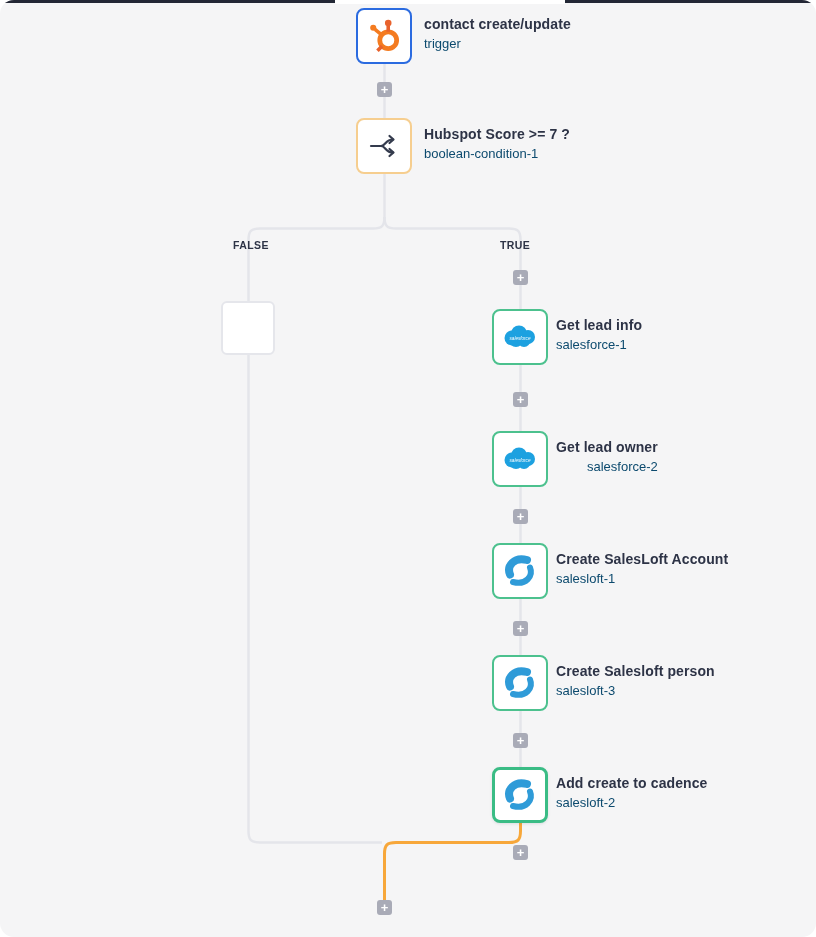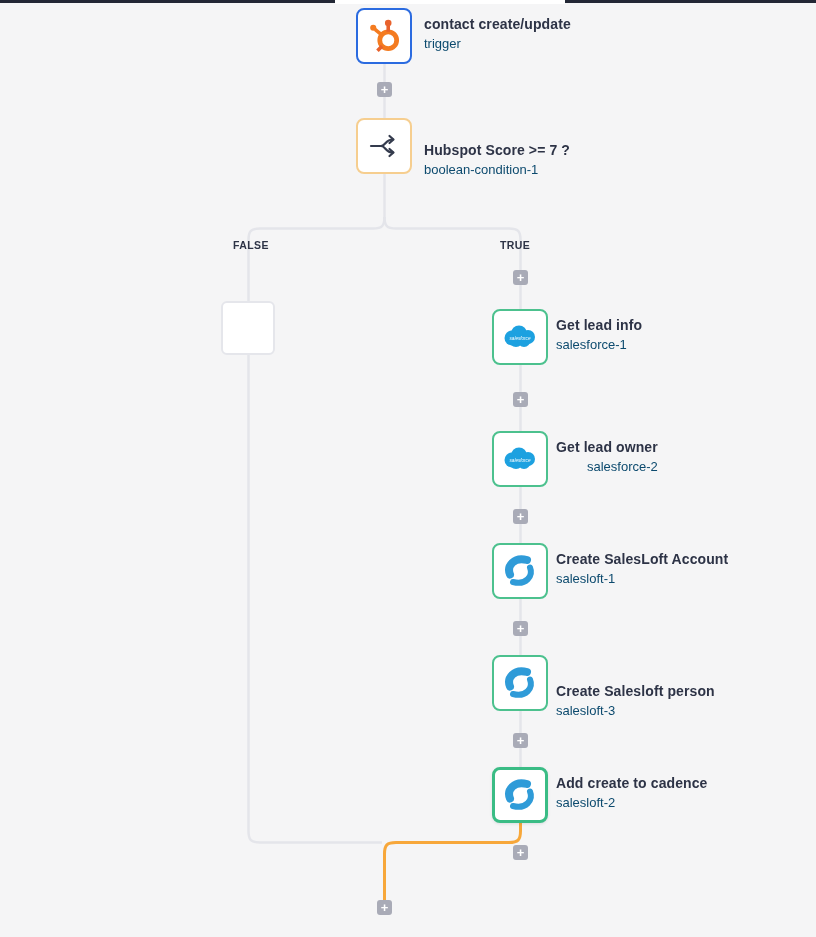--- a/index.html
+++ b/index.html
@@ -30,21 +30,21 @@
 
   .plus { position:absolute; width:15px; height:15px; background:#a9abb7;
           border:none; border-radius:3px; display:flex; align-items:center;
           justify-content:center; cursor:pointer; padding:0; }
   .plus span { color:#ffffff; font-size:13px; font-weight:700; line-height:1;
                font-family:"Liberation Sans", sans-serif; transform:translateY(-0.5px); }
 </style>
 </head>
 <body>
 
-<div class="stage" style="background: rgb(245, 245, 246);">
+<div class="stage" style="background: rgb(245, 245, 246); border-radius: 14px;">
 
   <div class="edge" style="left: 0px; width: 335px; background: rgb(35, 39, 53);"></div>
   <div class="edge-gap"></div>
   <div class="edge" style="left: 565px; width: 251px; background: rgb(35, 39, 53);"></div>
 
   <svg class="wires" width="816" height="937">
     <path d="M384.5 64 L384.5 118" fill="none" stroke-width="2.5" stroke="#e4e5ea"></path>
     <path d="M384.5 174 L384.5 219" fill="none" stroke-width="2.5" stroke="#e4e5ea"></path>
     <path d="M384.5 217 C384.5 226 382 228.5 373 228.5 L260 228.5 C251 228.5 248.5 231 248.5 240 L248.5 831 C248.5 840 251 842.5 260 842.5 L382 842.5" fill="none" stroke-width="2.5" stroke="#e4e5ea"></path>
     <path d="M384.5 217 C384.5 226 387 228.5 396 228.5 L509 228.5 C518 228.5 520.5 231 520.5 240 L520.5 770" fill="none" stroke-width="2.5" stroke="#e4e5ea"></path>
@@ -76,21 +76,21 @@
     <span class="ic">
       <svg width="36" height="36" viewBox="0 0 36 36" fill="none" stroke-width="2.2" stroke-linecap="round" stroke-linejoin="round" stroke="#343b4d">
         <path d="M5 18 L15 18"></path>
         <path d="M15 18 C20 18 19 11.5 27 11.5"></path>
         <path d="M23.5 8 L27.5 11.5 L23.5 15"></path>
         <path d="M15 18 C20 18 19 24.5 27 24.5"></path>
         <path d="M23.5 21 L27.5 24.5 L23.5 28"></path>
       </svg>
     </span>
   </div>
-  <div class="label" style="left:424px; top:126px;margin-top:16px;">
+  <div class="label" style="left:424px; top:126px;">
     <div class="title">Hubspot Score &gt;= 7 ?</div>
     <div class="subtitle">boolean-condition-1</div>
   </div>
 
   <div class="branch-label" style="left:233px; top:239px;">FALSE</div>
   <div class="branch-label" style="left:500px; top:239px; width:33px; text-align:left;">TRUE</div>
 
   <button class="plus" style="left:513px; top:270px;">
     <span>+</span>
   </button>
@@ -161,21 +161,21 @@
   </button>
 
   <div class="card" style="left: 492px; top: 655px; border-color: rgb(76, 193, 142);">
     <span class="ic">
       <svg width="36" height="36" viewBox="0 0 36 36" fill="none" stroke-linecap="round" stroke="#2f9bd8">
         <path d="M25 7 C12 3.5 4.5 13 8 21.5" stroke-width="8"></path>
         <path d="M11 29 C24 32.5 31.5 23 28 14.5" stroke-width="6"></path>
       </svg>
     </span>
   </div>
-  <div class="label" style="left:556px; top:663px;margin-top:20px;">
+  <div class="label" style="left:556px; top:663px;">
     <div class="title">Create Salesloft person</div>
     <div class="subtitle">salesloft-3</div>
   </div>
 
   <button class="plus" style="left:513px; top:733px;">
     <span>+</span>
   </button>
 
   <div class="card selected" style="left: 492px; top: 767px; border-color: rgb(58, 188, 133);">
     <span class="ic">

